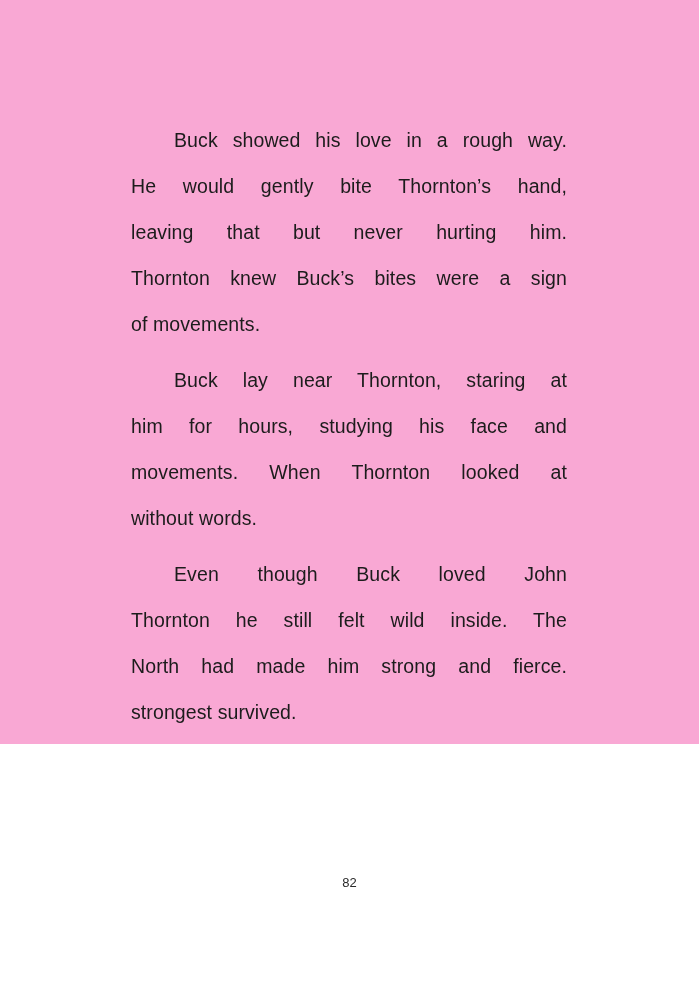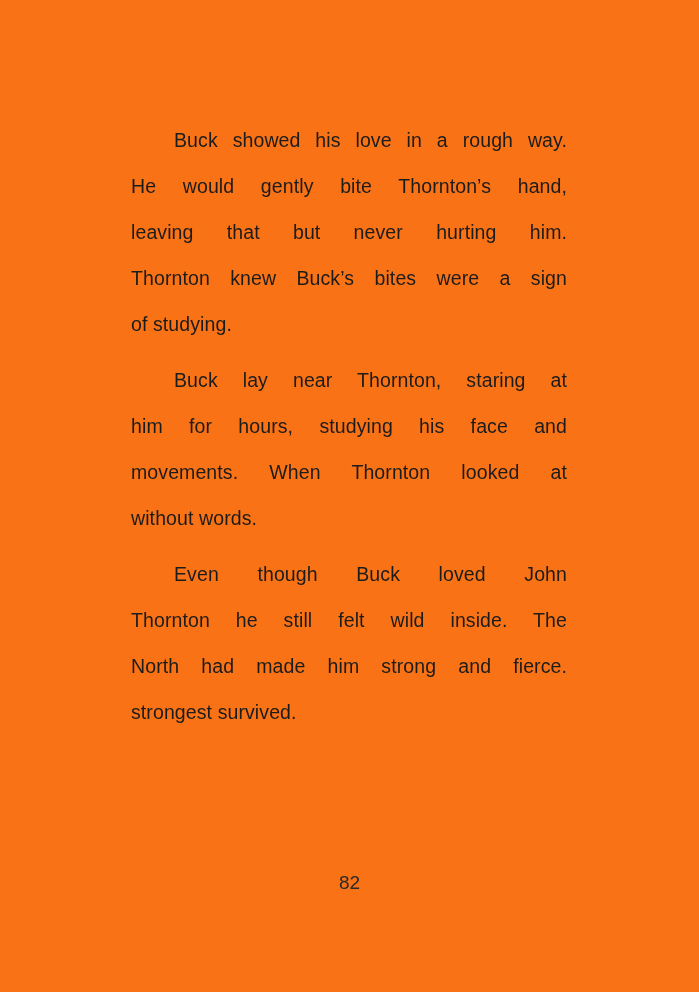--- a/index.html
+++ b/index.html
@@ -8,22 +8,22 @@
     width: 699px;
     height: 992px;
     background: #ffffff;
     font-family: "Liberation Sans", sans-serif;
     overflow: hidden;
   }
 
   .page {
     position: relative;
     width: 699px;
-    height: 992px;
-    background: #f97316;
+    height: 744px;
+    background: #f9a8d4;
   }
 
   .content {
     position: absolute;
     top: 117px;
     left: 131px;
     width: 436px;
     color: #1c1c1c;
     font-size: 19.5px;
     line-height: 46px;
@@ -48,38 +48,38 @@
     text-align: left;
     text-align-last: left;
   }
 
   .page-number {
     position: absolute;
     top: 875px;
     left: 0;
     width: 699px;
     text-align: center;
-    font-size: 19px;
+    font-size: 13px;
     line-height: 16px;
     color: #2a2a2a;
   }
 </style>
 </head>
 <body>
 
 <div class="page">
 
   <div class="content">
 
     <div class="para">
       <div class="line first">Buck showed his love in a rough way.</div>
       <div class="line">He would gently bite Thornton’s hand,</div>
       <div class="line">leaving that but never hurting him.</div>
       <div class="line">Thornton knew Buck’s bites were a sign</div>
-      <div class="line last">of studying.</div>
+      <div class="line last">of movements.</div>
     </div>
 
     <div class="para">
       <div class="line first">Buck lay near Thornton, staring at</div>
       <div class="line">him for hours, studying his face and</div>
       <div class="line">movements. When Thornton looked at</div>
       <div class="line last">without words.</div>
     </div>
 
     <div class="para">

